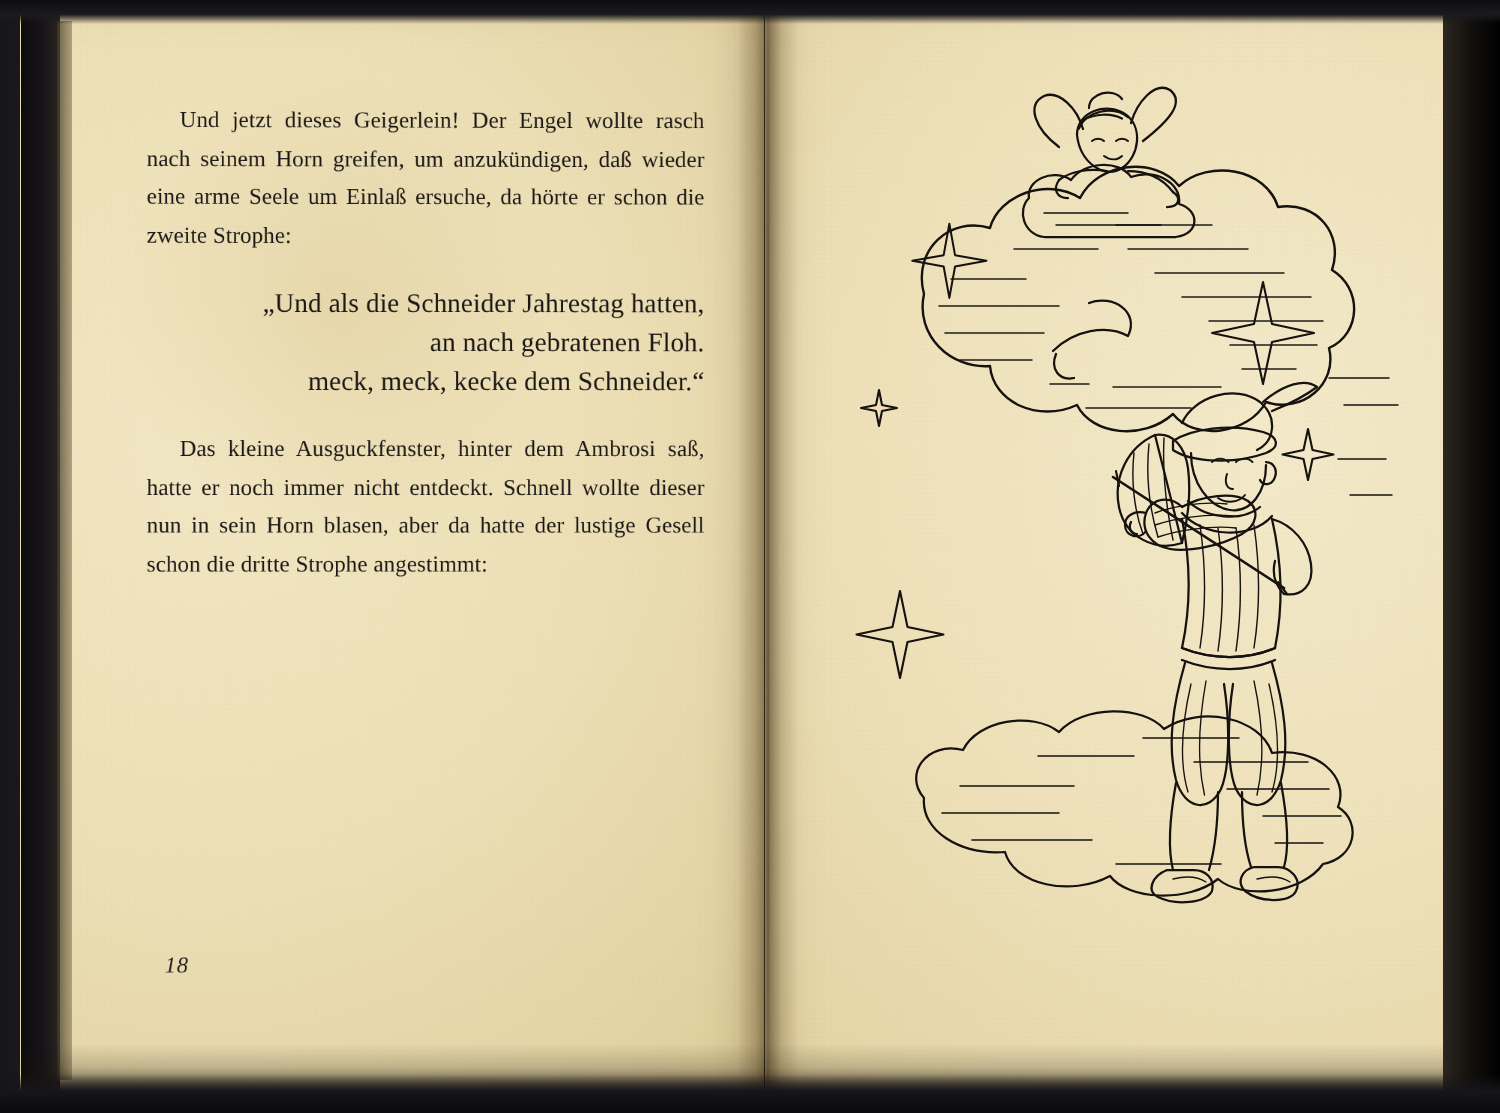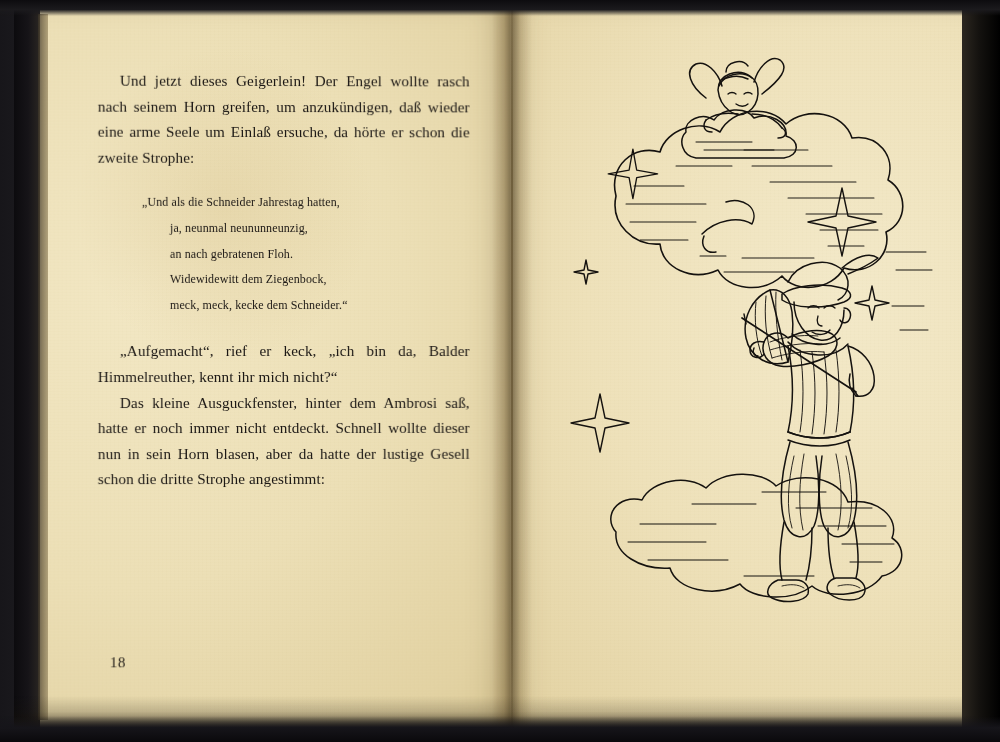--- a/index.html
+++ b/index.html
@@ -160,35 +160,36 @@
   }
   .para {
     margin: 0 0 0 0;
     text-indent: 22px;
     text-align: justify;
   }
   .para.last-left { text-align: justify; }
   .verse {
     margin: 20px 0 20px 0;
     padding-left: 44px;
-    font-size: 12px;
+    font-size: 18px;
     line-height: 25.6px;
-    text-align: left;
+    text-align: right;
   }
   .verse .vline { white-space: nowrap; }
   .verse .vline.i1 { padding-left: 14px; }
   .verse .vline.i2 { padding-left: 28px; }
 
   .folio {
     position: absolute;
     left: 96px;
-    top: 648px;
+    top: 630px;
     font-size: 15px;
     color: #231e19;
     letter-spacing: .5px;
+    font-style: italic;
   }
 
   
   .illus {
     position: absolute;
     left: 556px;
     top: 46px;
     width: 400px;
     height: 560px;
   }
@@ -204,27 +205,24 @@
 
     <div class="page-left">
       <div class="grain"></div>
       <div class="stain1"></div>
 
       <div class="text-col">
         <p class="para">Und jetzt dieses Geigerlein! Der Engel wollte rasch nach seinem Horn greifen, um anzukündigen, daß wieder eine arme Seele um Einlaß ersuche, da hörte er schon die zweite Strophe:</p>
 
         <div class="verse">
           <div class="vline">„Und als die Schneider Jahrestag hatten,</div>
-          <div class="vline i2">ja, neunmal neununneunzig,</div>
           <div class="vline i2">an nach gebratenen Floh.</div>
-          <div class="vline i2">Widewidewitt dem Ziegenbock,</div>
           <div class="vline i2">meck, meck, kecke dem Schneider.“</div>
         </div>
 
-        <p class="para">„Aufgemacht“, rief er keck, „ich bin da, Balder Himmelreuther, kennt ihr mich nicht?“</p>
         <p class="para last-left">Das kleine Ausguckfenster, hinter dem Ambrosi saß, hatte er noch immer nicht entdeckt. Schnell wollte dieser nun in sein Horn blasen, aber da hatte der lustige Gesell schon die dritte Strophe angestimmt:</p>
       </div>
 
       <div class="folio">18</div>
     </div>
 
     <div class="page-right">
       <div class="grain"></div>
 
     </div>

